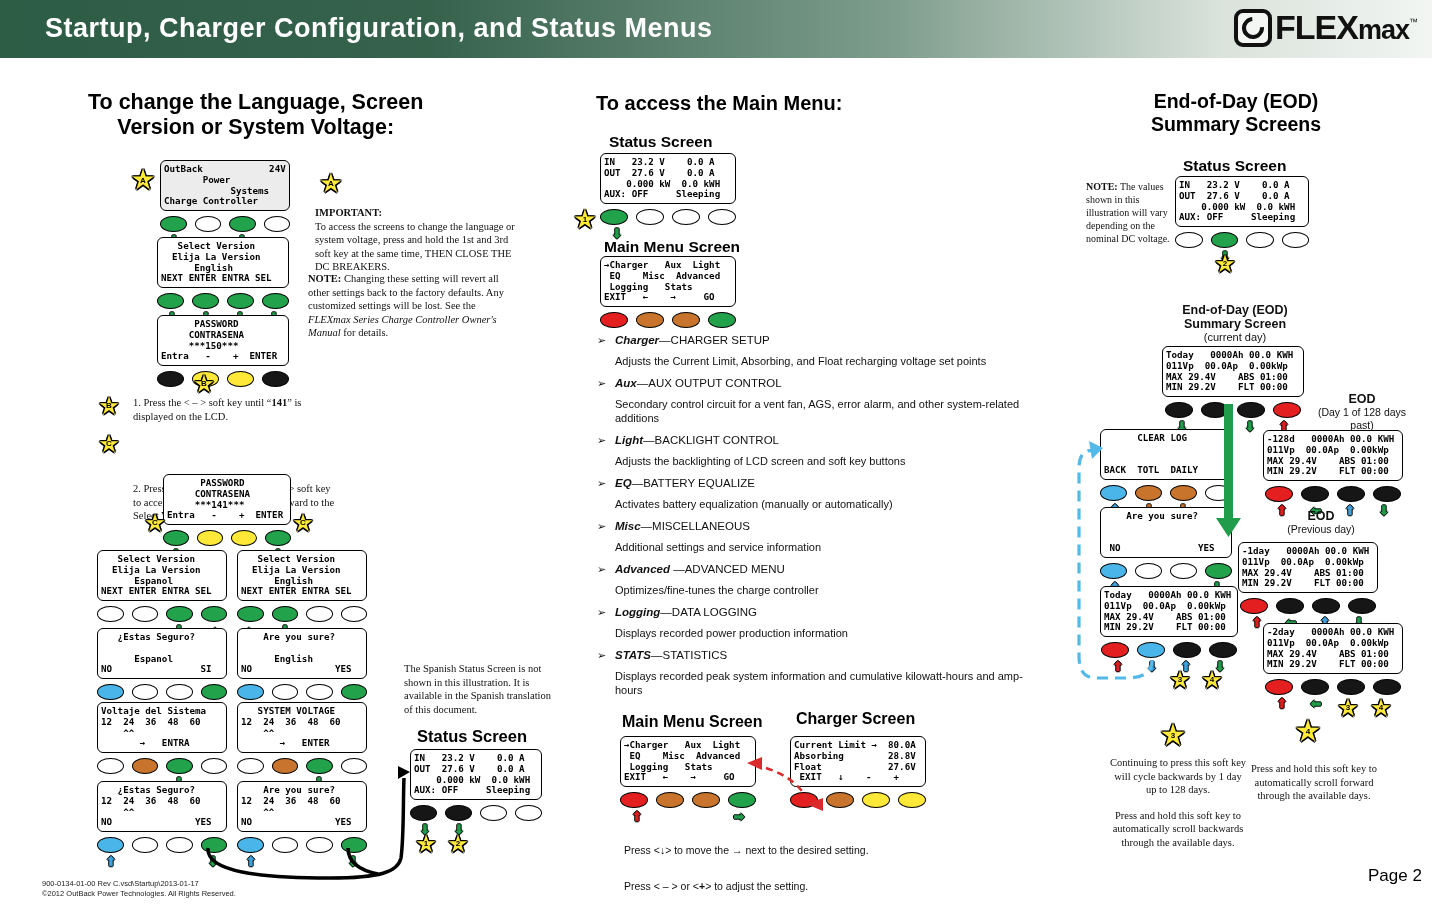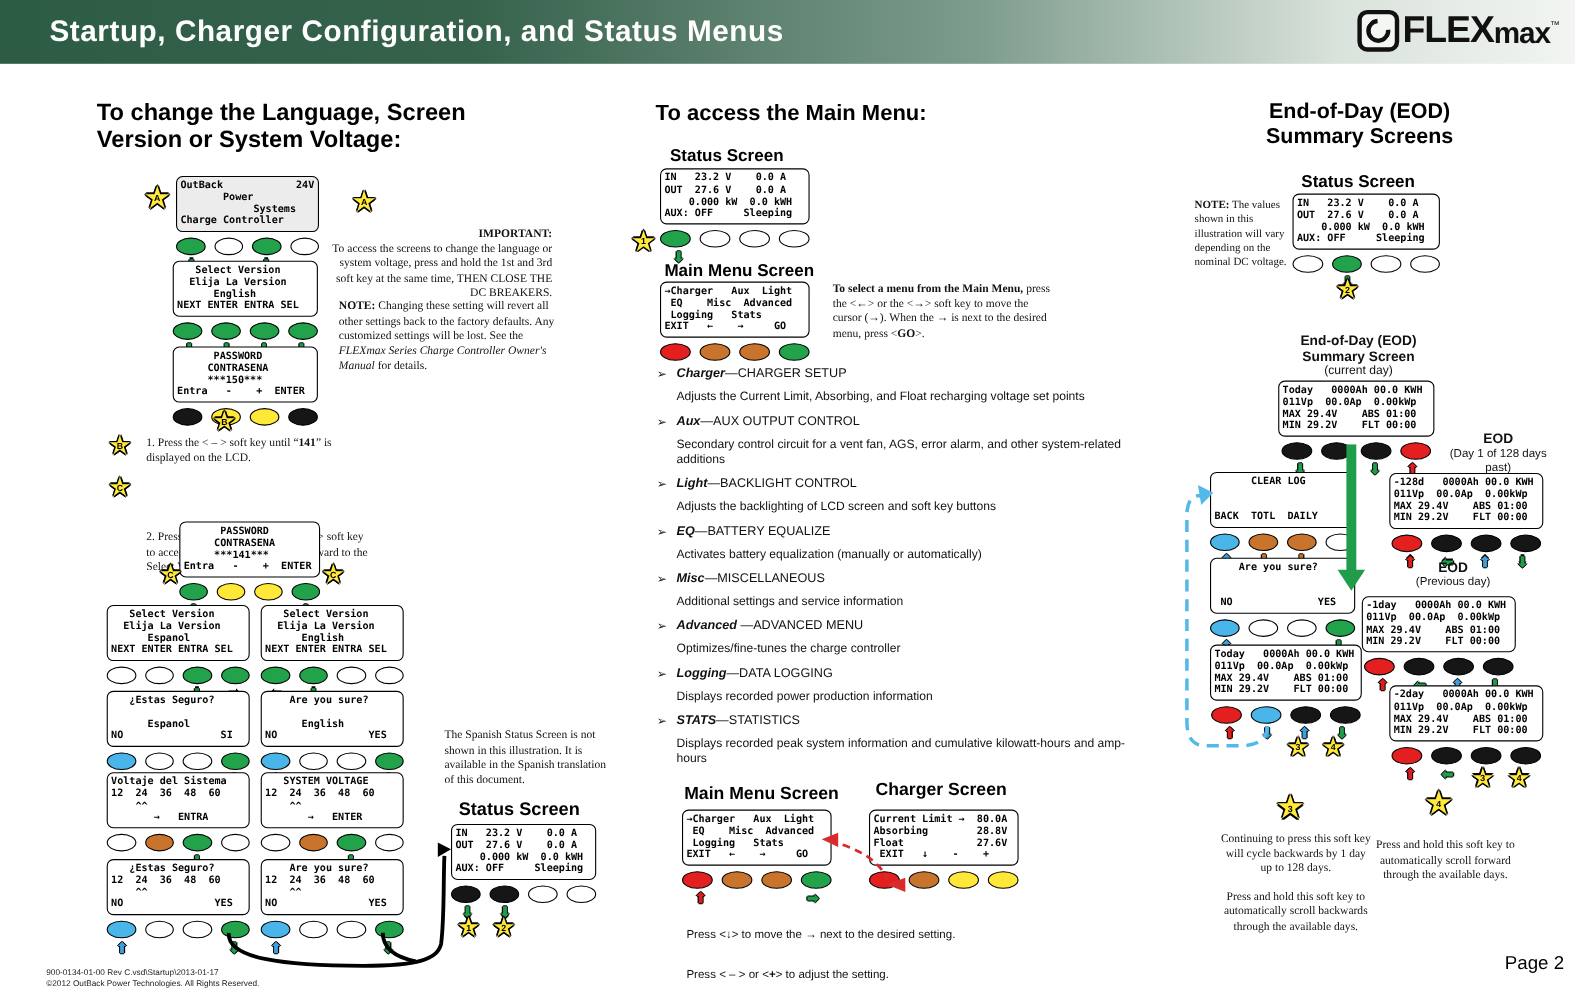--- a/index.html
+++ b/index.html
@@ -58,21 +58,21 @@
     <div class="logo">
       <span class="logo-ic">
           <span></span>
         </span>
       <span class="logo-flex">FLEX</span>
       <span class="logo-max">max</span>
       <span class="logo-tm">™</span>
     </div>
   </div>
 
-  <div class="h-big" style="left:88px;top:90px;font-size:21.5px;line-height:25px;">
+  <div class="h-big" style="left:88px;top:90px;font-size:21.5px;line-height:25px;text-align:center;">
     <div>To change the Language, Screen</div>
       <div>Version or System Voltage:</div>
   </div>
 
   <div class="w" style="left:160px;top:160px;width:130px;">
     <div class="lcd gray"><div>OutBack            24V</div><div>       Power</div><div>            Systems</div><div>Charge Controller</div></div>
     <div class="keys">
         <span class="key k-green"></span>
         <span class="key k-white"></span>
         <span class="key k-green"></span>
@@ -105,21 +105,21 @@
   <div class="w" style="left:157px;top:315px;width:132px;">
     <div class="lcd"><div>      PASSWORD</div><div>     CONTRASENA</div><div>     ***150***</div><div>Entra   -    +  ENTER</div></div>
     <div class="keys">
         <span class="key k-black"></span>
         <span class="key k-yellow"></span>
         <span class="key k-yellow"></span>
         <span class="key k-black"></span>
       </div>
   </div>
 
-  <div class="tb" style="left:302px;top:206px;width:200px;text-align:right;">
+  <div class="tb" style="left:315px;top:206px;width:200px;">
     <span class="b">IMPORTANT:</span><br>
     <span>To access the screens to change the language or system voltage, press and hold the 1st and 3rd soft key at the same time, THEN CLOSE THE DC BREAKERS.</span>
   </div>
   <div class="tb" style="left:308px;top:272px;width:210px;">
     <span class="b">NOTE:</span><span>  Changing these setting will revert all other settings back to the factory defaults.  Any customized settings will be lost.  See the </span><span class="i">FLEXmax Series Charge Controller Owner's Manual</span><span> for details.</span>
   </div>
 
   <div class="tb" style="left:133px;top:396px;width:195px;">
     <span>1. Press the &lt; – &gt; soft key until “</span><span class="b">141</span><span>” is displayed on the LCD.</span>
   </div>
@@ -307,23 +307,20 @@
   <div class="w" style="left:600px;top:256px;width:136px;">
     <div class="lcd"><div>→Charger   Aux  Light</div><div> EQ    Misc  Advanced</div><div> Logging   Stats</div><div>EXIT   ←    →     GO</div></div>
     <div class="keys">
         <span class="key k-red"></span>
         <span class="key k-orange"></span>
         <span class="key k-orange"></span>
         <span class="key k-green"></span>
       </div>
   </div>
 
-  <div class="tb" style="left:757px;top:256px;width:205px;">
-    <span class="b">To select a menu from the Main Menu,</span><span> press the &lt;←&gt; or the &lt;→&gt; soft key to move the cursor (→).  When the → is next to the desired menu, press &lt;</span><span class="b">GO</span><span>&gt;.</span>
-  </div>
 
   <div style="position:absolute;left:597px;top:334px;width:440px;" class="menu-list">
       <div class="mi">
         <div class="mi-h">
           <span class="mi-b">➢</span>
           <span><b><i>Charger</i></b><span>—CHARGER SETUP</span></span>
         </div>
         <div class="mi-d">Adjusts the Current Limit, Absorbing, and Float recharging voltage set points</div>
       </div>
       <div class="mi">

